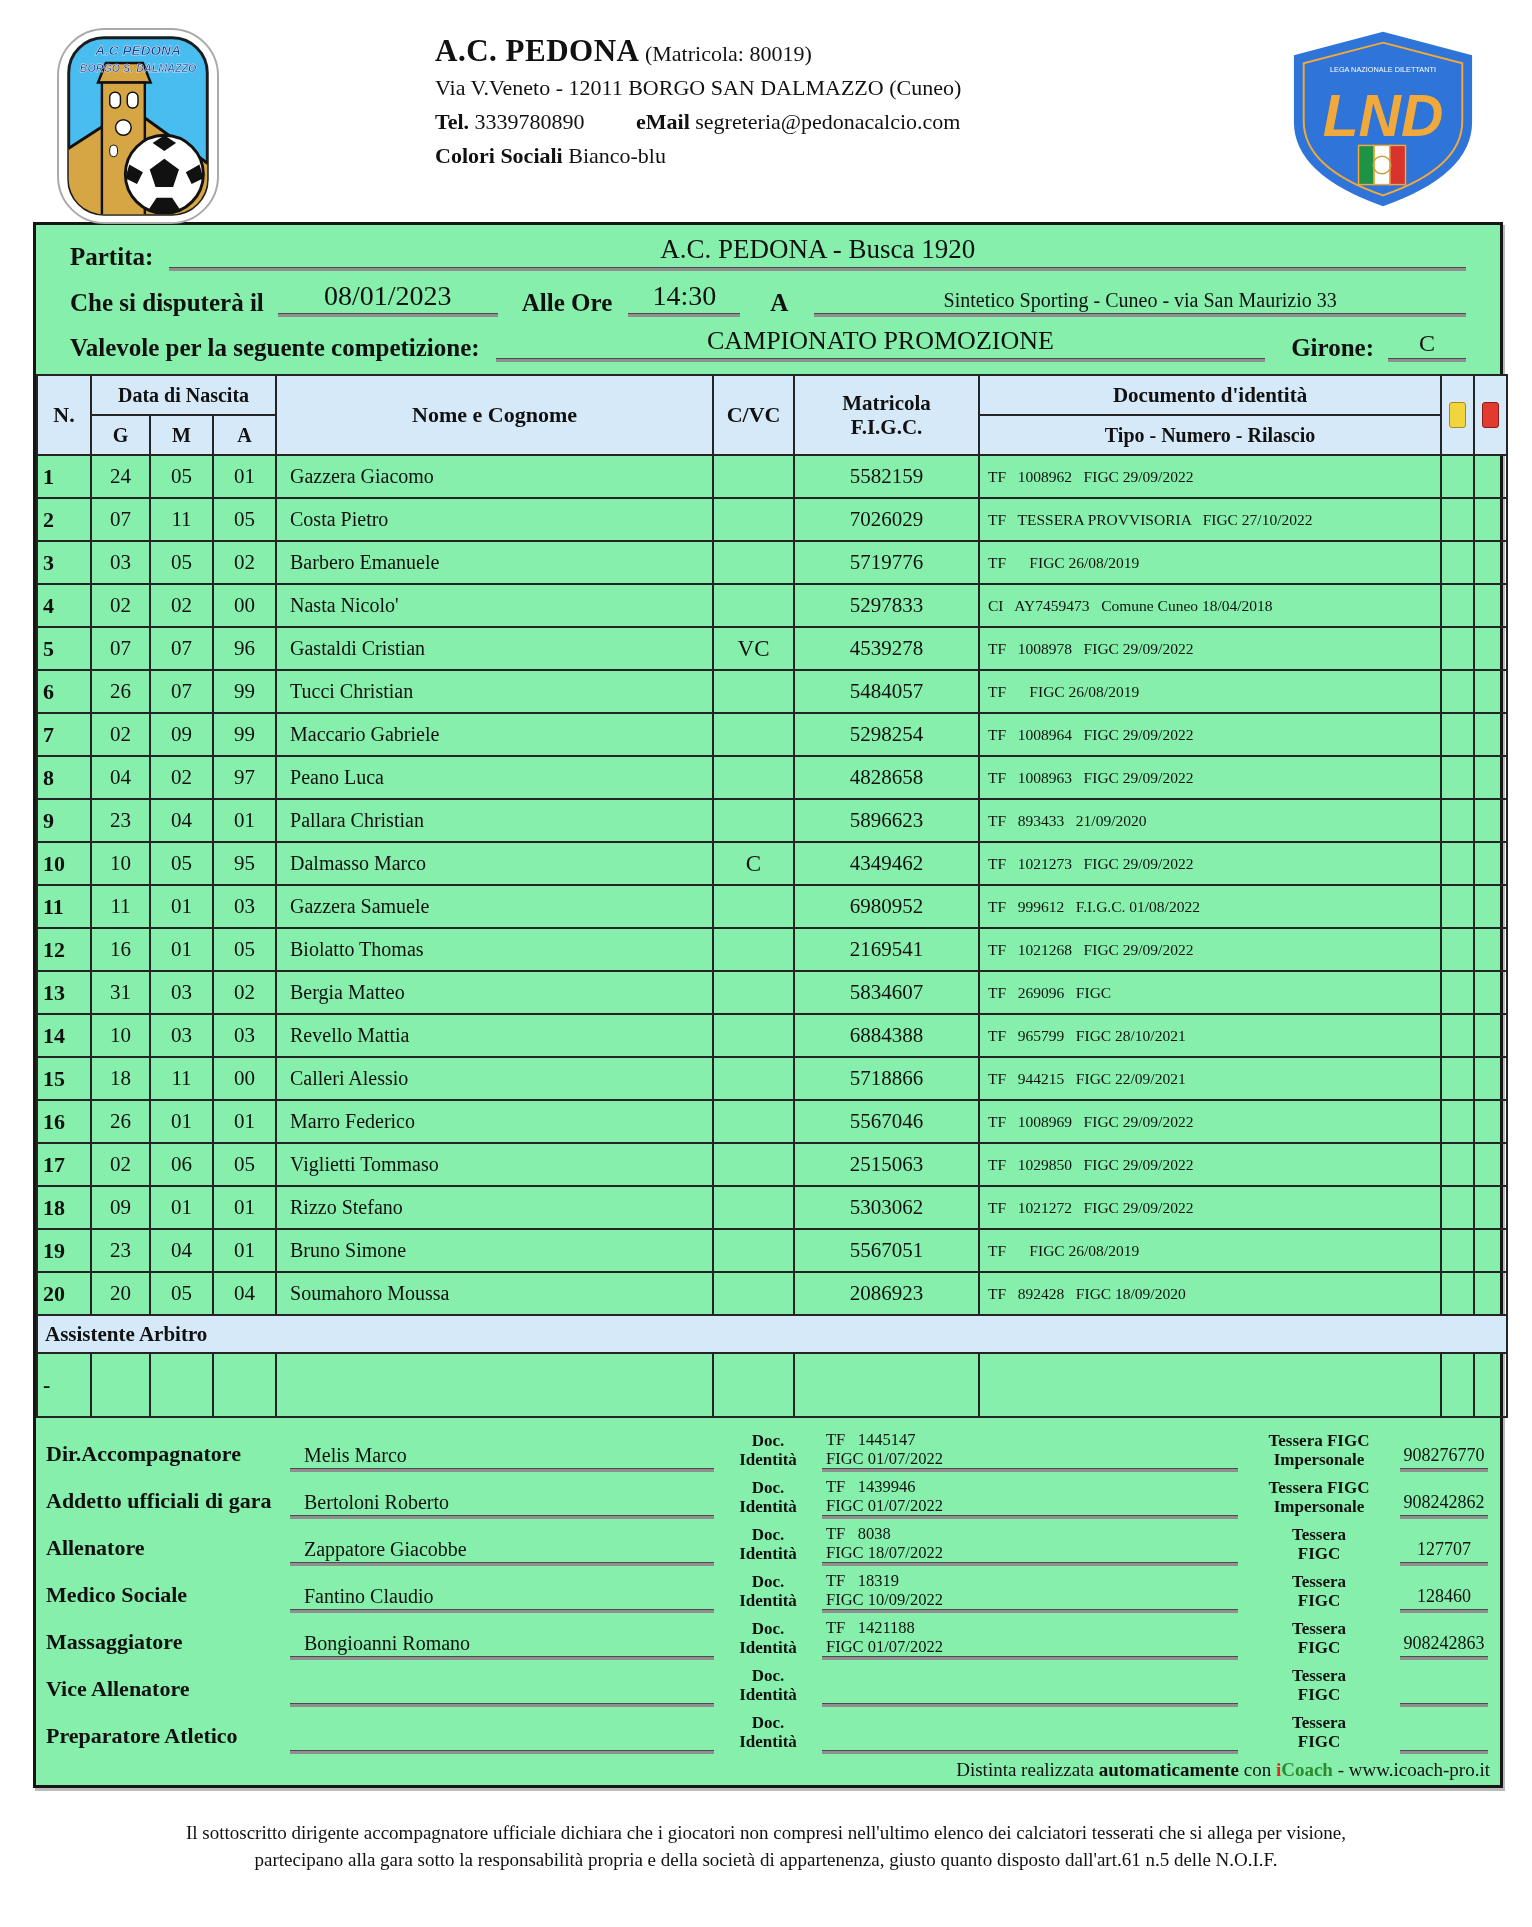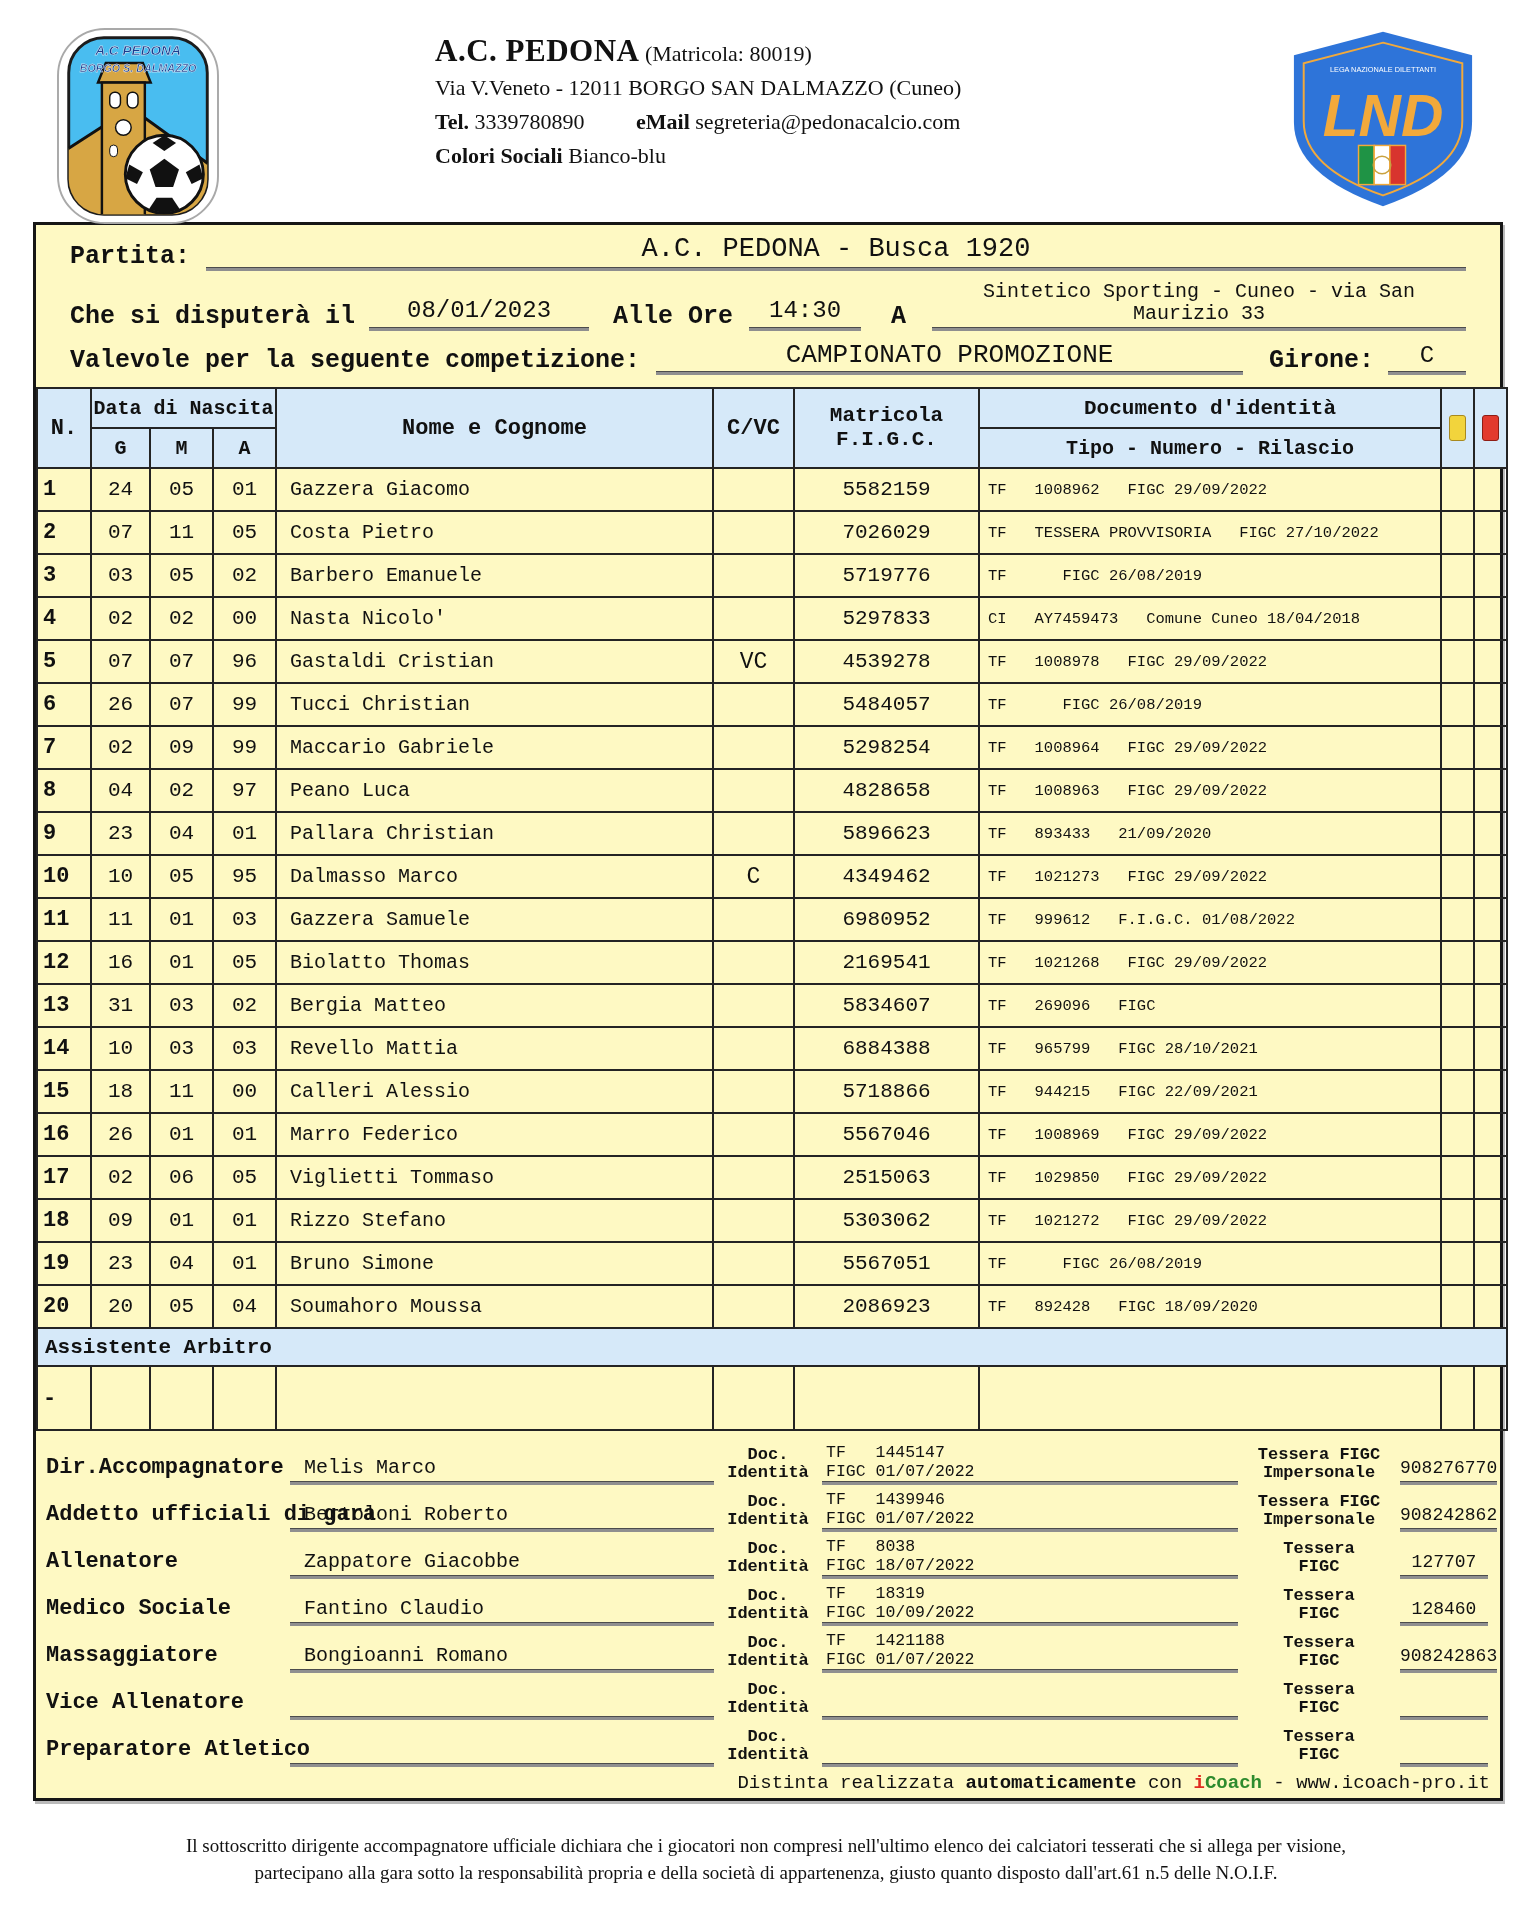--- a/index.html
+++ b/index.html
@@ -18,35 +18,34 @@
   .club-info .name { font-size:31px; font-weight:bold; letter-spacing:.5px; }
   .club-info .mat { font-size:22px; }
   .lbl-gap { margin-left:46px; }
   .lnd-wrap { margin-left:auto; margin-right:18px; width:206px; }
 
   
   .sheet-box {
     margin-left:33px; width:1470px;
     border:3px solid #161616;
     box-shadow:2px 3px 0 rgba(130,130,130,.55);
-    background:#fef9c3;
-    font-family:Liberation Mono, monospace;
+    background:#86efac;
   }
 
   
   .match-info { padding:10px 34px 8px 34px; }
   .mi-row { display:flex; align-items:flex-end; margin-bottom:10px; }
   .mi-label { font-weight:bold; font-size:25px; white-space:nowrap; }
   .field { display:flex; flex-direction:column; justify-content:flex-start; }
   .field .val { text-align:center; line-height:1.1; padding-bottom:2px; }
   .uline { height:4px; background:#8f8f8f; box-shadow:inset 0 1px 0 #4c4c4c; }
   .f-partita { flex:1; margin-left:16px; }
   .f-partita .val { font-size:27px; }
   .f-date { width:220px; margin-left:14px; }
-  .f-date .val, .f-time .val { font-size:24px; }
+  .f-date .val, .f-time .val { font-size:28px; }
   .f-time { width:112px; margin-left:16px; }
   .mi-or { margin-left:24px; }
   .mi-a  { margin-left:30px; margin-right:26px; }
   .f-venue { flex:1; }
   .f-venue .val { font-size:20px; }
   .f-comp { flex:1; margin-left:16px; }
   .f-comp .val { font-size:26px; }
   .mi-girone { margin-left:26px; }
   .f-girone { width:78px; margin-left:14px; }
   .f-girone .val { font-size:24px; }

